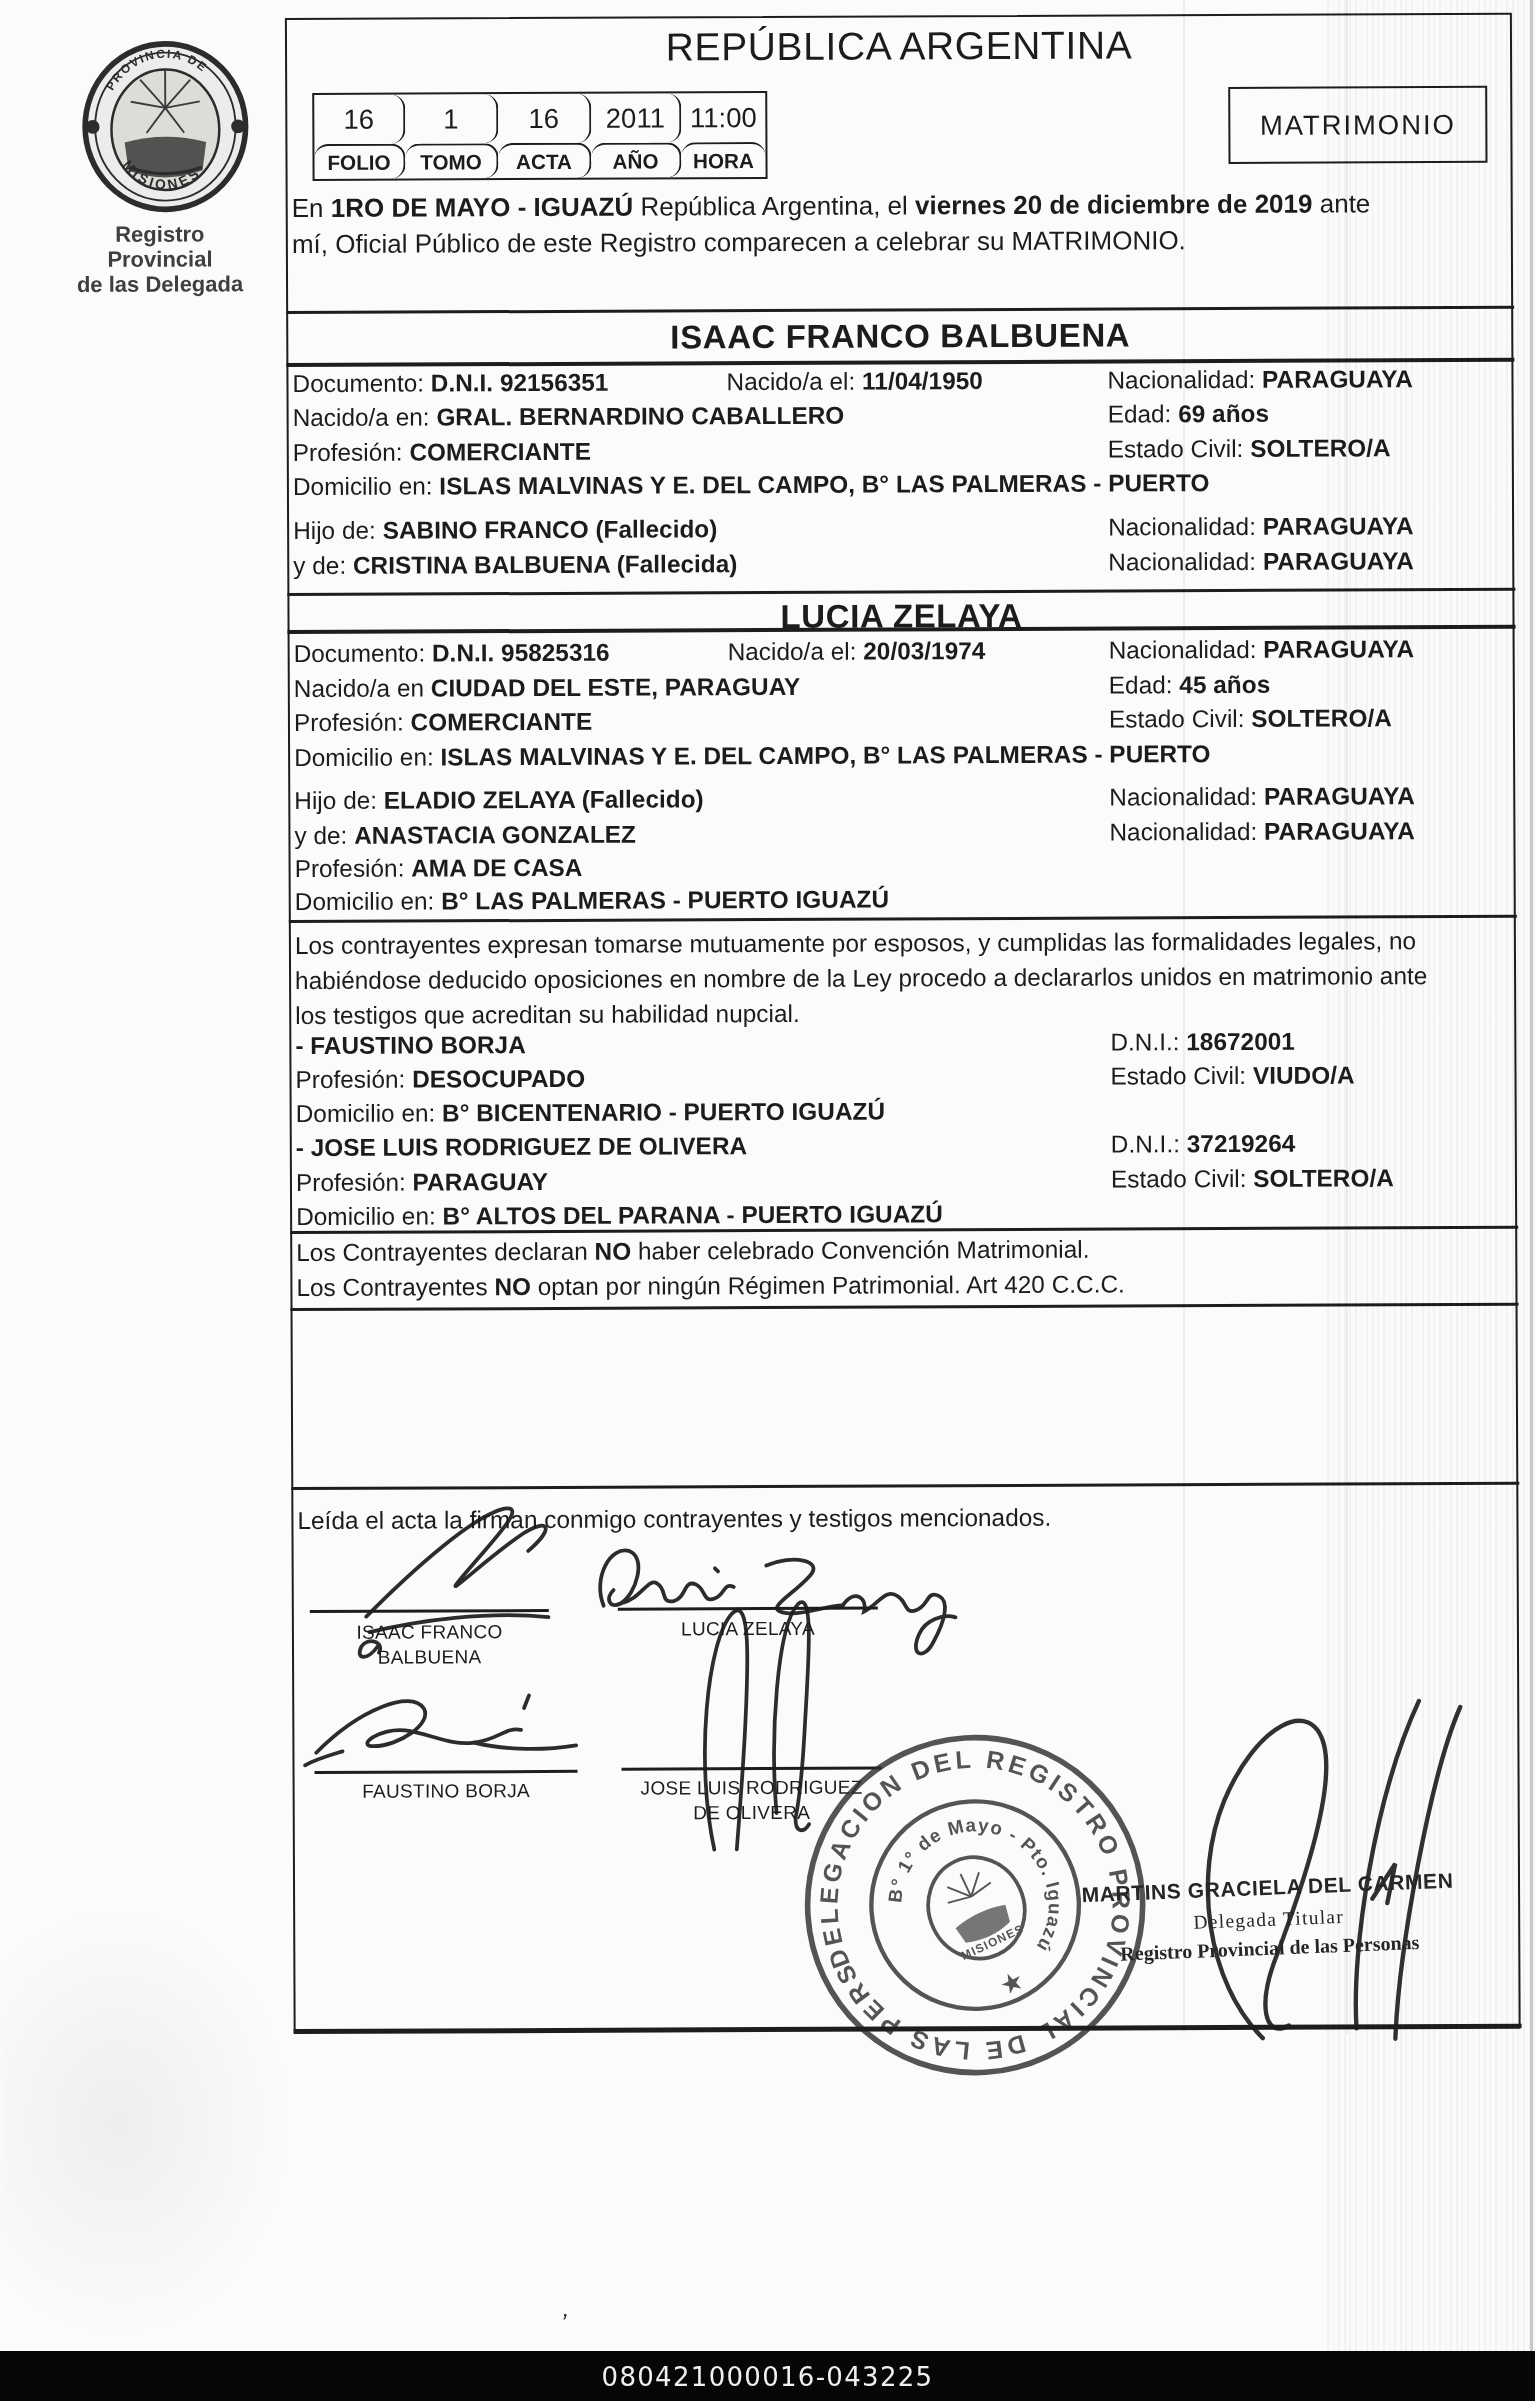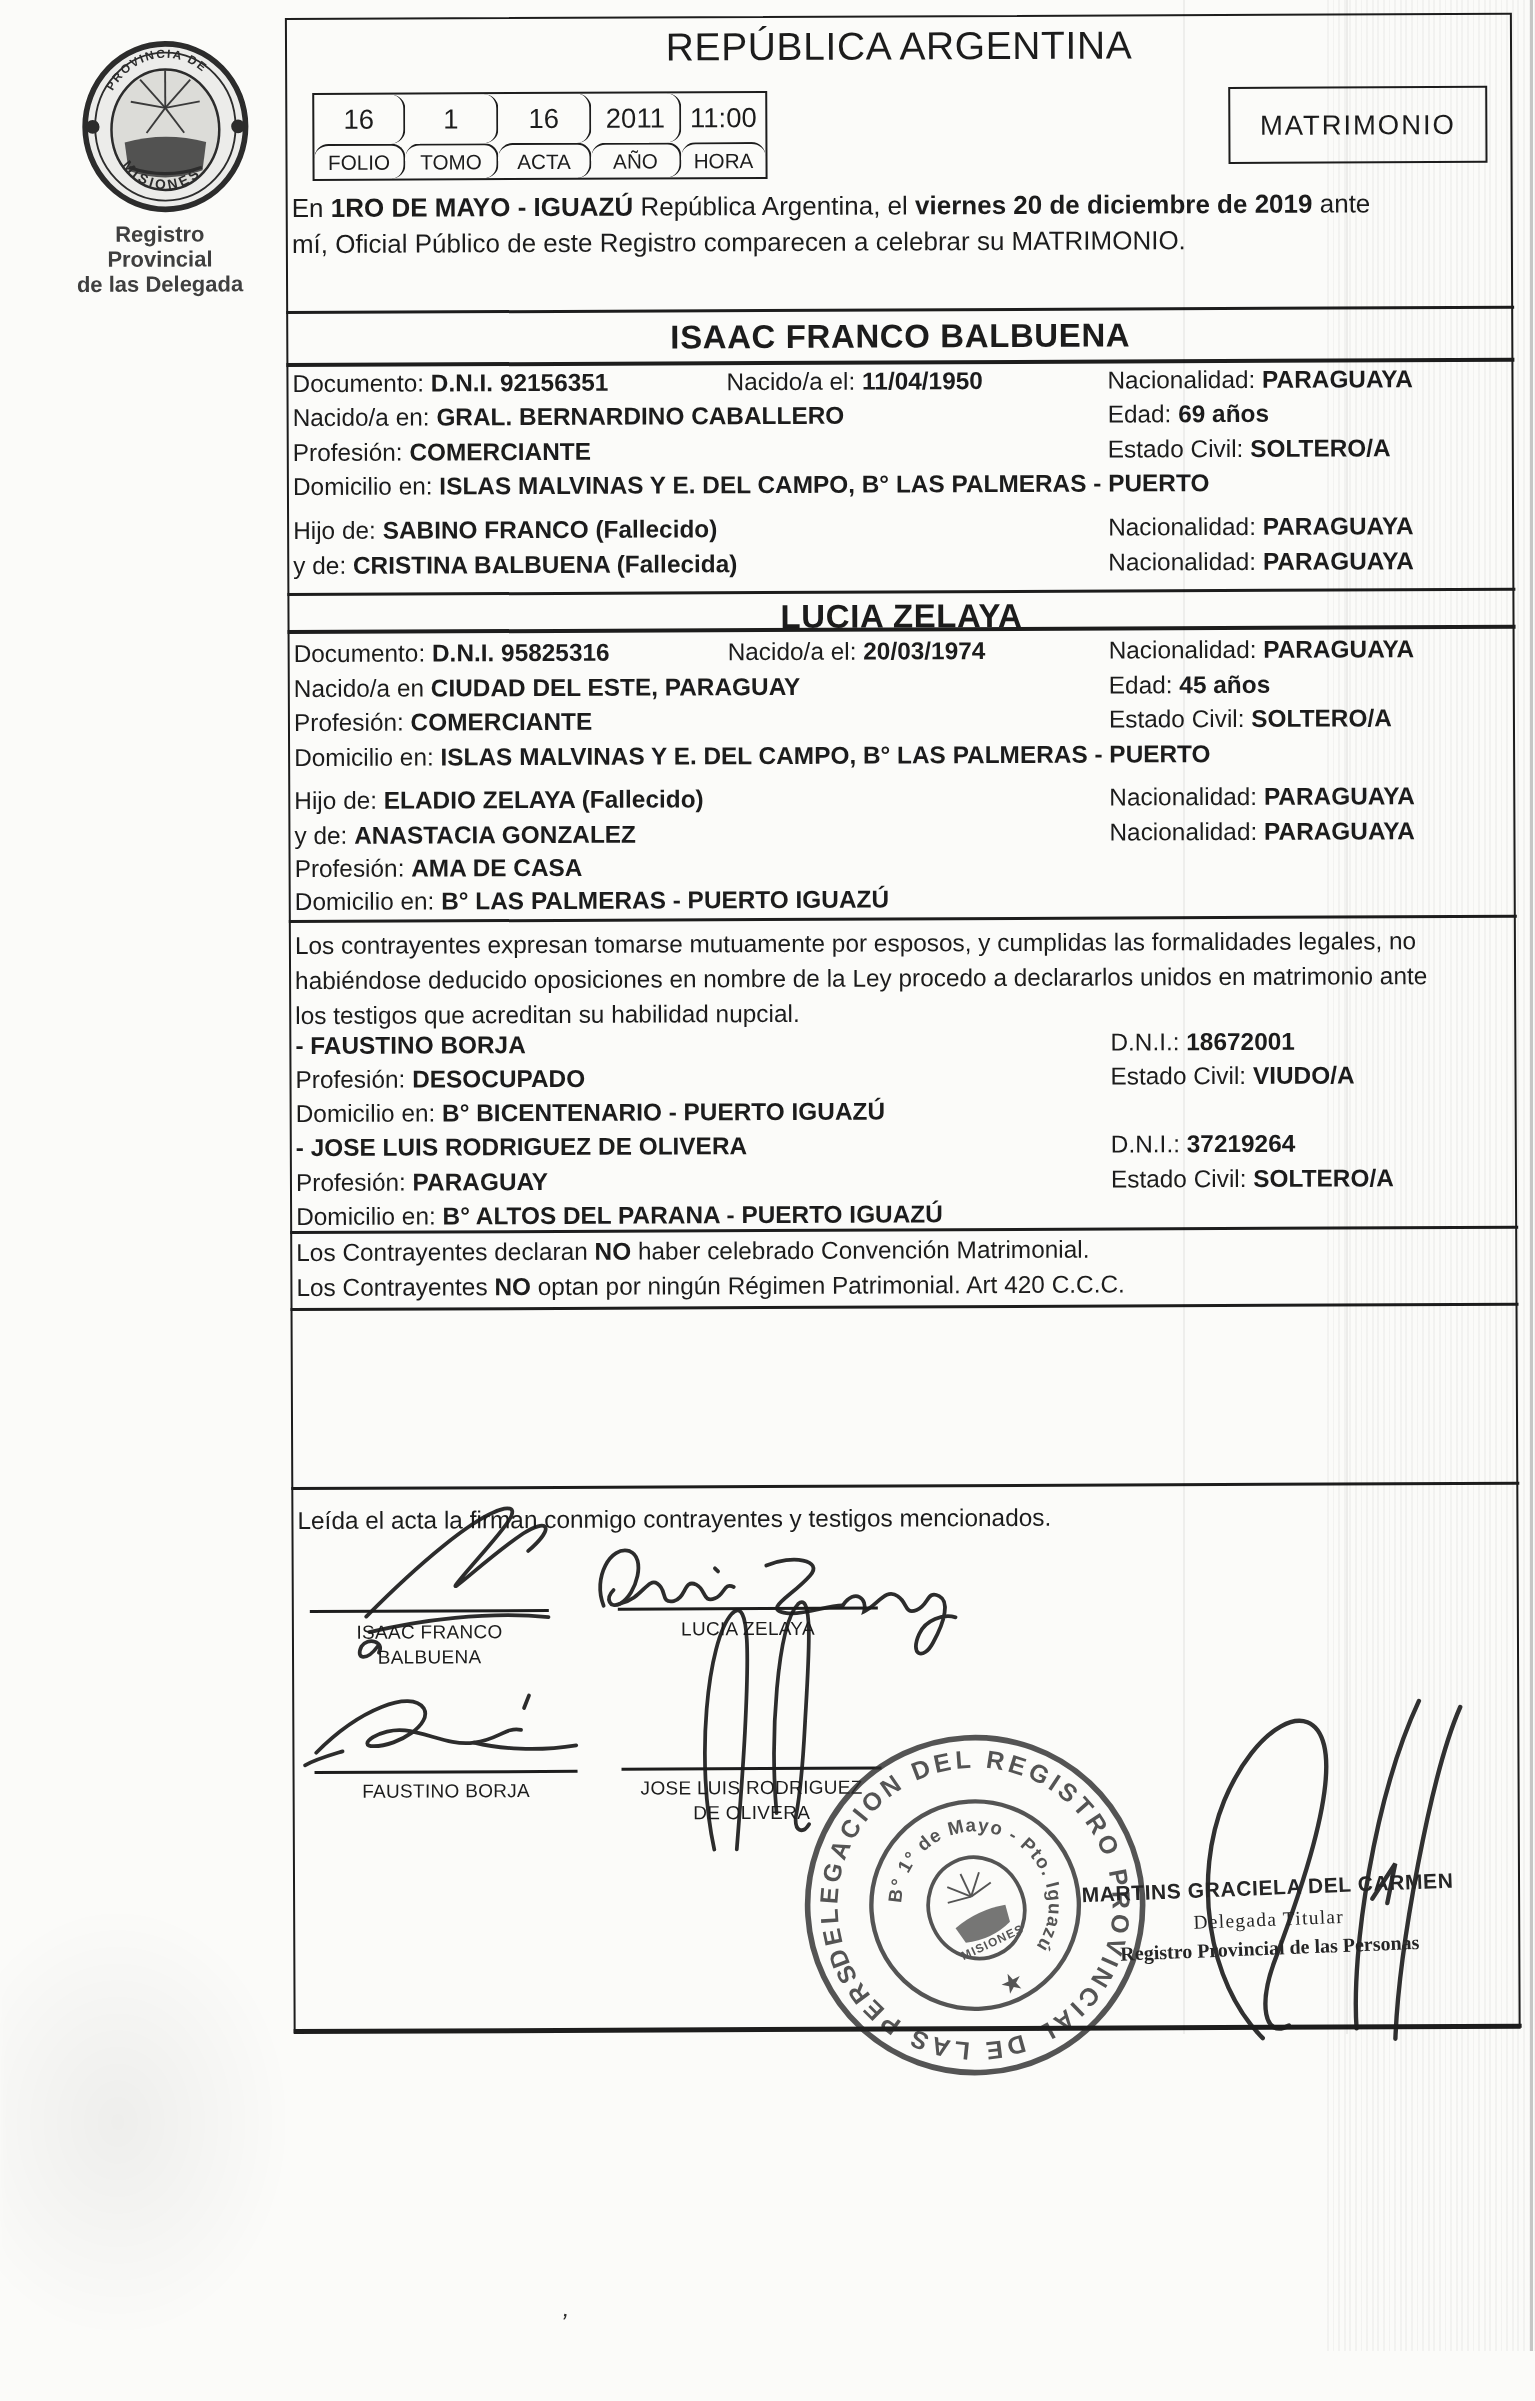--- a/index.html
+++ b/index.html
@@ -8,21 +8,21 @@
   .doc{position:absolute;left:0;top:0;width:1535px;height:2401px;transform:rotate(-0.25deg);transform-origin:50% 40%;}
   .frame{position:absolute;left:289px;top:15.6px;width:1223px;height:2012px;border:2.5px solid #1d1d1d;background:transparent;}
   .hl{position:absolute;left:289px;width:1228px;background:#1d1d1d;}
   .title{position:absolute;left:289px;top:25px;width:1228px;text-align:center;font-size:39px;font-weight:500;letter-spacing:0.6px;}
   
   .regtable{position:absolute;left:316px;top:91px;border:2.5px solid #1d1d1d;display:flex;flex-direction:column;background:transparent;}
   .regrow{display:flex;}
   .regcell{border-right:2.5px solid #1d1d1d;display:flex;align-items:center;justify-content:center;border-radius:14px;}
   .regcell:last-child{border-right:none;text-align:right;}
   .regval{height:49px;font-size:27.5px;}
-  .reglab{height:33px;font-size:20.7px;font-weight:400;border-top:2.5px solid #1d1d1d;}
+  .reglab{height:33px;font-size:20.7px;font-weight:700;border-top:2.5px solid #1d1d1d;}
   .w1{width:89px}.w2{width:91px}.w3{width:91px}.w4{width:88px}.w5{width:84px}
   .typebox{position:absolute;left:1232px;top:89px;width:255px;height:73px;border:2.5px solid #1d1d1d;
            display:flex;align-items:center;justify-content:center;font-size:27.5px;font-weight:500;letter-spacing:1.9px;}
   .intro{position:absolute;left:295px;top:188px;width:1214px;font-size:26px;line-height:36px;}
   .b{font-weight:700;}
   .sechead{position:absolute;left:289px;width:1228px;text-align:center;font-size:33px;font-weight:700;letter-spacing:0.6px;}
   .row{position:absolute;left:295px;width:1217px;height:31px;font-size:24.4px;white-space:nowrap;}
   .mid{position:absolute;left:434px;top:0;}
   .rcol{position:absolute;left:815px;top:0;}
   .para{position:absolute;left:295px;width:1217px;font-size:24.4px;line-height:35px;}
@@ -321,14 +321,17 @@
   <div class="hl" style="top:2027px;height:3.8px;"></div>
 
   <div class="tick">’</div>
  </div>
 
  <div class="streaks"></div>
  <div class="fold1"></div>
  <div class="fold2"></div>
  <div class="edgeline"></div>
  <div class="smudge"></div>
+ <div class="barcode">
+   <span>080421000016-043225</span>
+ </div>
 </div>
 
 
 </body></html>

